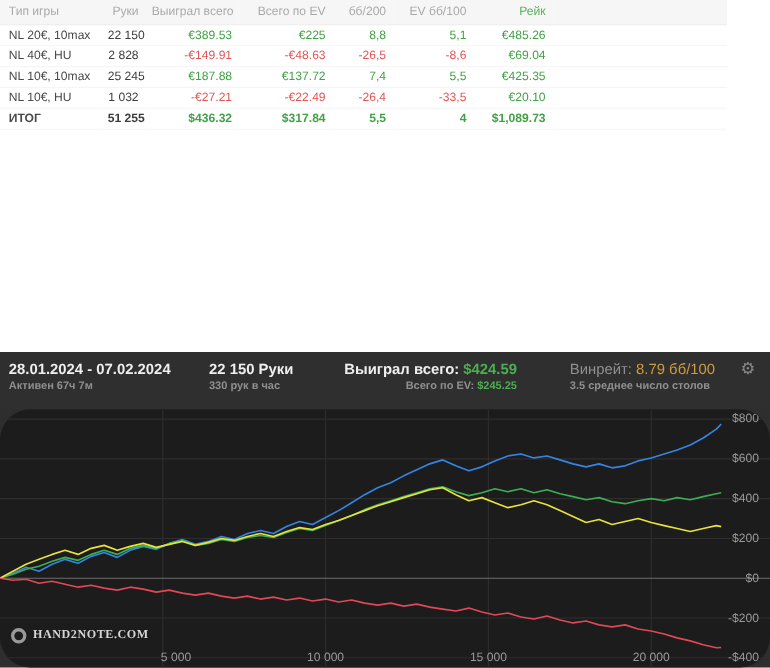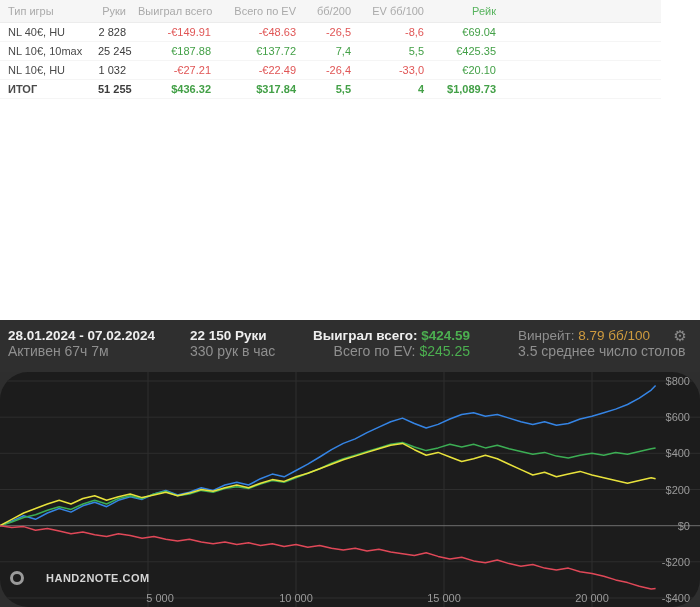--- a/index.html
+++ b/index.html
@@ -25,37 +25,37 @@
   .c0{width:92px} .c1{width:40px} .c2{width:85px} .c3{width:85px}
   .c4{width:55px} .c5{width:73px} .c6{width:72px} .c7{width:auto}
 
   .spacer { flex:1; background:#ffffff; }
 
   
   .panel { height:287px; background:#2e2e2e; display:flex; flex-direction:column; }
   .panel-header { position:relative; height:52px; background:#2f2f2f; flex:none;padding-left:35px; }
   .ph-block { position:absolute; top:7px; }
   .ph-main { font-size:13.5px; font-weight:bold; color:#efefef; line-height:17px; white-space:nowrap; }
-  .ph-sub  { font-size:14px; color:#8f8f8f; line-height:15px; white-space:nowrap; }
+  .ph-sub  { font-size:10px; color:#8f8f8f; line-height:15px; white-space:nowrap;font-weight:bold; }
   .b-date  { left:8px; }
   .b-hands { left:190px; }
   .b-won   { right:230px; text-align:right; }
   .b-rate  { left:518px; }
   .val-green  { color:#4caf50; }
   .val-orange { color:#cf9b3f; font-weight:normal; }
   .lbl-gray   { color:#8f8f8f; font-weight:normal; }
   .gear { position:absolute; top:6px; right:10px; width:20px; height:20px;
           color:#8a8a8a; font-size:15px; line-height:20px; text-align:center; cursor:pointer; }
 
   
   .graph { position:relative; flex:1; background:#1c1c1c; overflow:hidden;border-radius:28px; }
   .graph svg { position:absolute; left:0; top:0; width:100%; height:100%; }
   .ytick { position:absolute; right:10px; font-size:11px; color:#9a9a9a; transform:translateY(-50%); }
   .xtick { position:absolute; bottom:3px; font-size:11px; color:#9a9a9a; transform:translateX(-50%); }
-  .logo { position:absolute; left:10px; bottom:22px; display:flex; align-items:center; gap:22px; }
+  .logo { position:absolute; left:10px; bottom:22px; display:flex; align-items:flex-start; gap:6px;font-family:Liberation Serif, serif; }
   .logo-icon { width:14px; height:14px; border-radius:50%; border:3px solid #9a9a9a; background:transparent; }
   .logo-text { font-size:11px; font-weight:bold; letter-spacing:0.5px; color:#d5d5d5; }
 </style>
 </head>
 <body>
 
 <div class="page">
 
   <section class="stats">
     <table class="stats-table">
@@ -66,20 +66,30 @@
             <th class="c2">Выиграл всего</th>
             <th class="c3">Всего по EV</th>
             <th class="c4">бб/200</th>
             <th class="c5">EV бб/100</th>
             <th class="c6 rake">Рейк</th>
             <th class="c7"></th>
           </tr>
       </thead>
       <tbody>
           <tr>
+            <td class="c0 left type">NL 20€, 10max</td>
+            <td class="c1 num">22 150</td>
+            <td class="c2 pos">€389.53</td>
+            <td class="c3 pos">€225</td>
+            <td class="c4 pos">8,8</td>
+            <td class="c5 pos">5,1</td>
+            <td class="c6 pos">€485.26</td>
+            <td class="c7"></td>
+          </tr>
+          <tr>
             <td class="c0 left type">NL 40€, HU</td>
             <td class="c1 num">2 828</td>
             <td class="c2 neg">-€149.91</td>
             <td class="c3 neg">-€48.63</td>
             <td class="c4 neg">-26,5</td>
             <td class="c5 neg">-8,6</td>
             <td class="c6 pos">€69.04</td>
             <td class="c7"></td>
           </tr>
           <tr>
@@ -91,21 +101,21 @@
             <td class="c5 pos">5,5</td>
             <td class="c6 pos">€425.35</td>
             <td class="c7"></td>
           </tr>
           <tr>
             <td class="c0 left type">NL 10€, HU</td>
             <td class="c1 num">1 032</td>
             <td class="c2 neg">-€27.21</td>
             <td class="c3 neg">-€22.49</td>
             <td class="c4 neg">-26,4</td>
-            <td class="c5 neg">-33,0</td>
+            <td class="c5 neg">-33,5</td>
             <td class="c6 pos">€20.10</td>
             <td class="c7"></td>
           </tr>
           <tr class="total">
             <td class="c0 left type">ИТОГ</td>
             <td class="c1 num">51 255</td>
             <td class="c2 pos">$436.32</td>
             <td class="c3 pos">$317.84</td>
             <td class="c4 pos">5,5</td>
             <td class="c5 pos">4</td>

